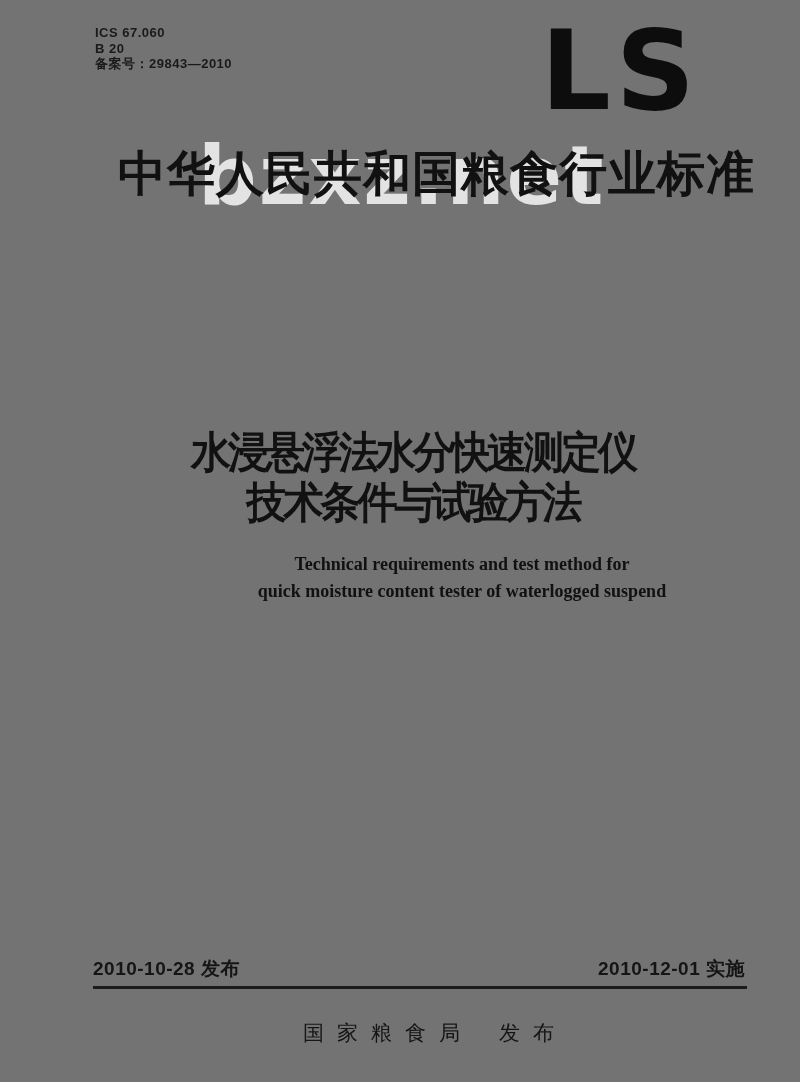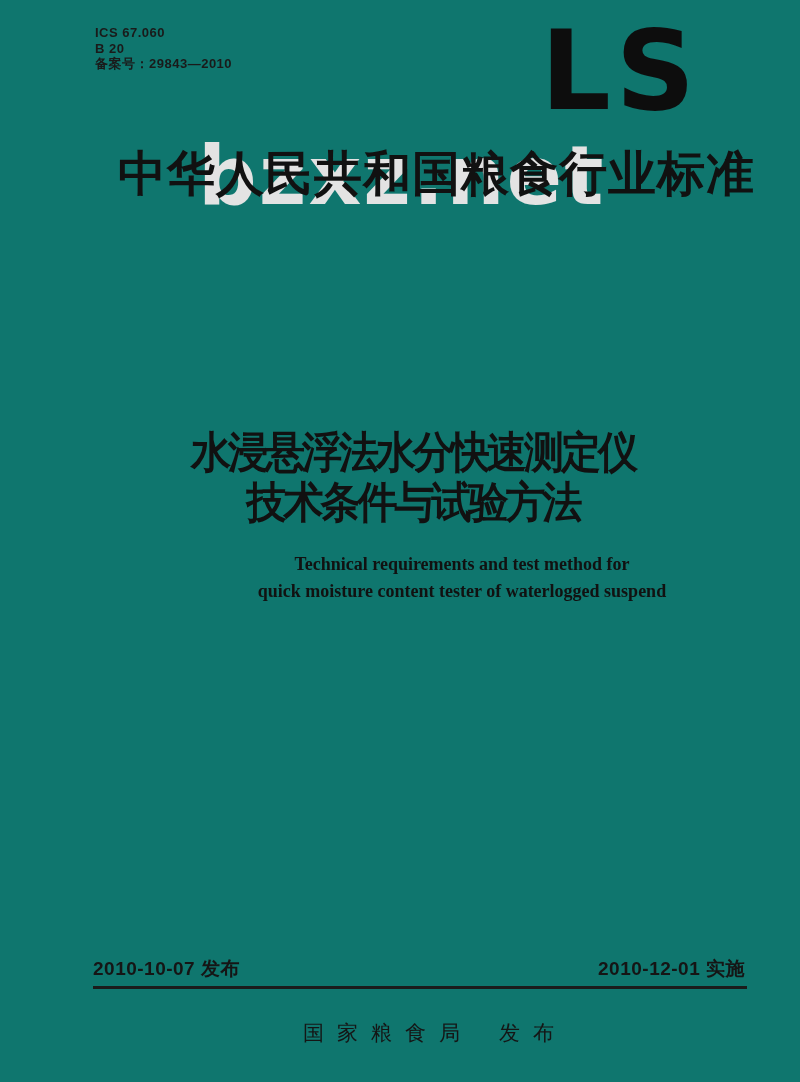--- a/index.html
+++ b/index.html
@@ -2,21 +2,21 @@
 <html><head>
 <meta charset="utf-8">
 <style>
   * { margin: 0; padding: 0; box-sizing: border-box; }
   html, body { background: #ffffff; }
   .page {
     position: relative;
     width: 800px;
     height: 1082px;
     margin: 0 auto;
-    background: #0f766e;
+    background: #737373;
     color: #151515;
     font-family: "Liberation Sans", "DejaVu Sans", sans-serif;
     overflow: hidden;
   }
 
   
   .meta-block {
     position: absolute;
     left: 95px;
     top: 25px;
@@ -182,21 +182,21 @@
     <span class="line1">水浸悬浮法水分快速测定仪</span>
     <span class="line2">技术条件与试验方法</span>
   </div>
 
   <div class="doc-title-en">
     <div>Technical requirements and test method for</div>
     <div>quick moisture content tester of waterlogged suspend</div>
   </div>
 
   <div class="date-row">
-    <span>2010-10-07 发布</span>
+    <span>2010-10-28 发布</span>
     <span>2010-12-01 实施</span>
   </div>
 
   <div class="date-rule"></div>
 
   <div class="footer">
     <span class="publisher">国家粮食局</span><span class="publish-label">发布</span>
   </div>
 
 </div>

